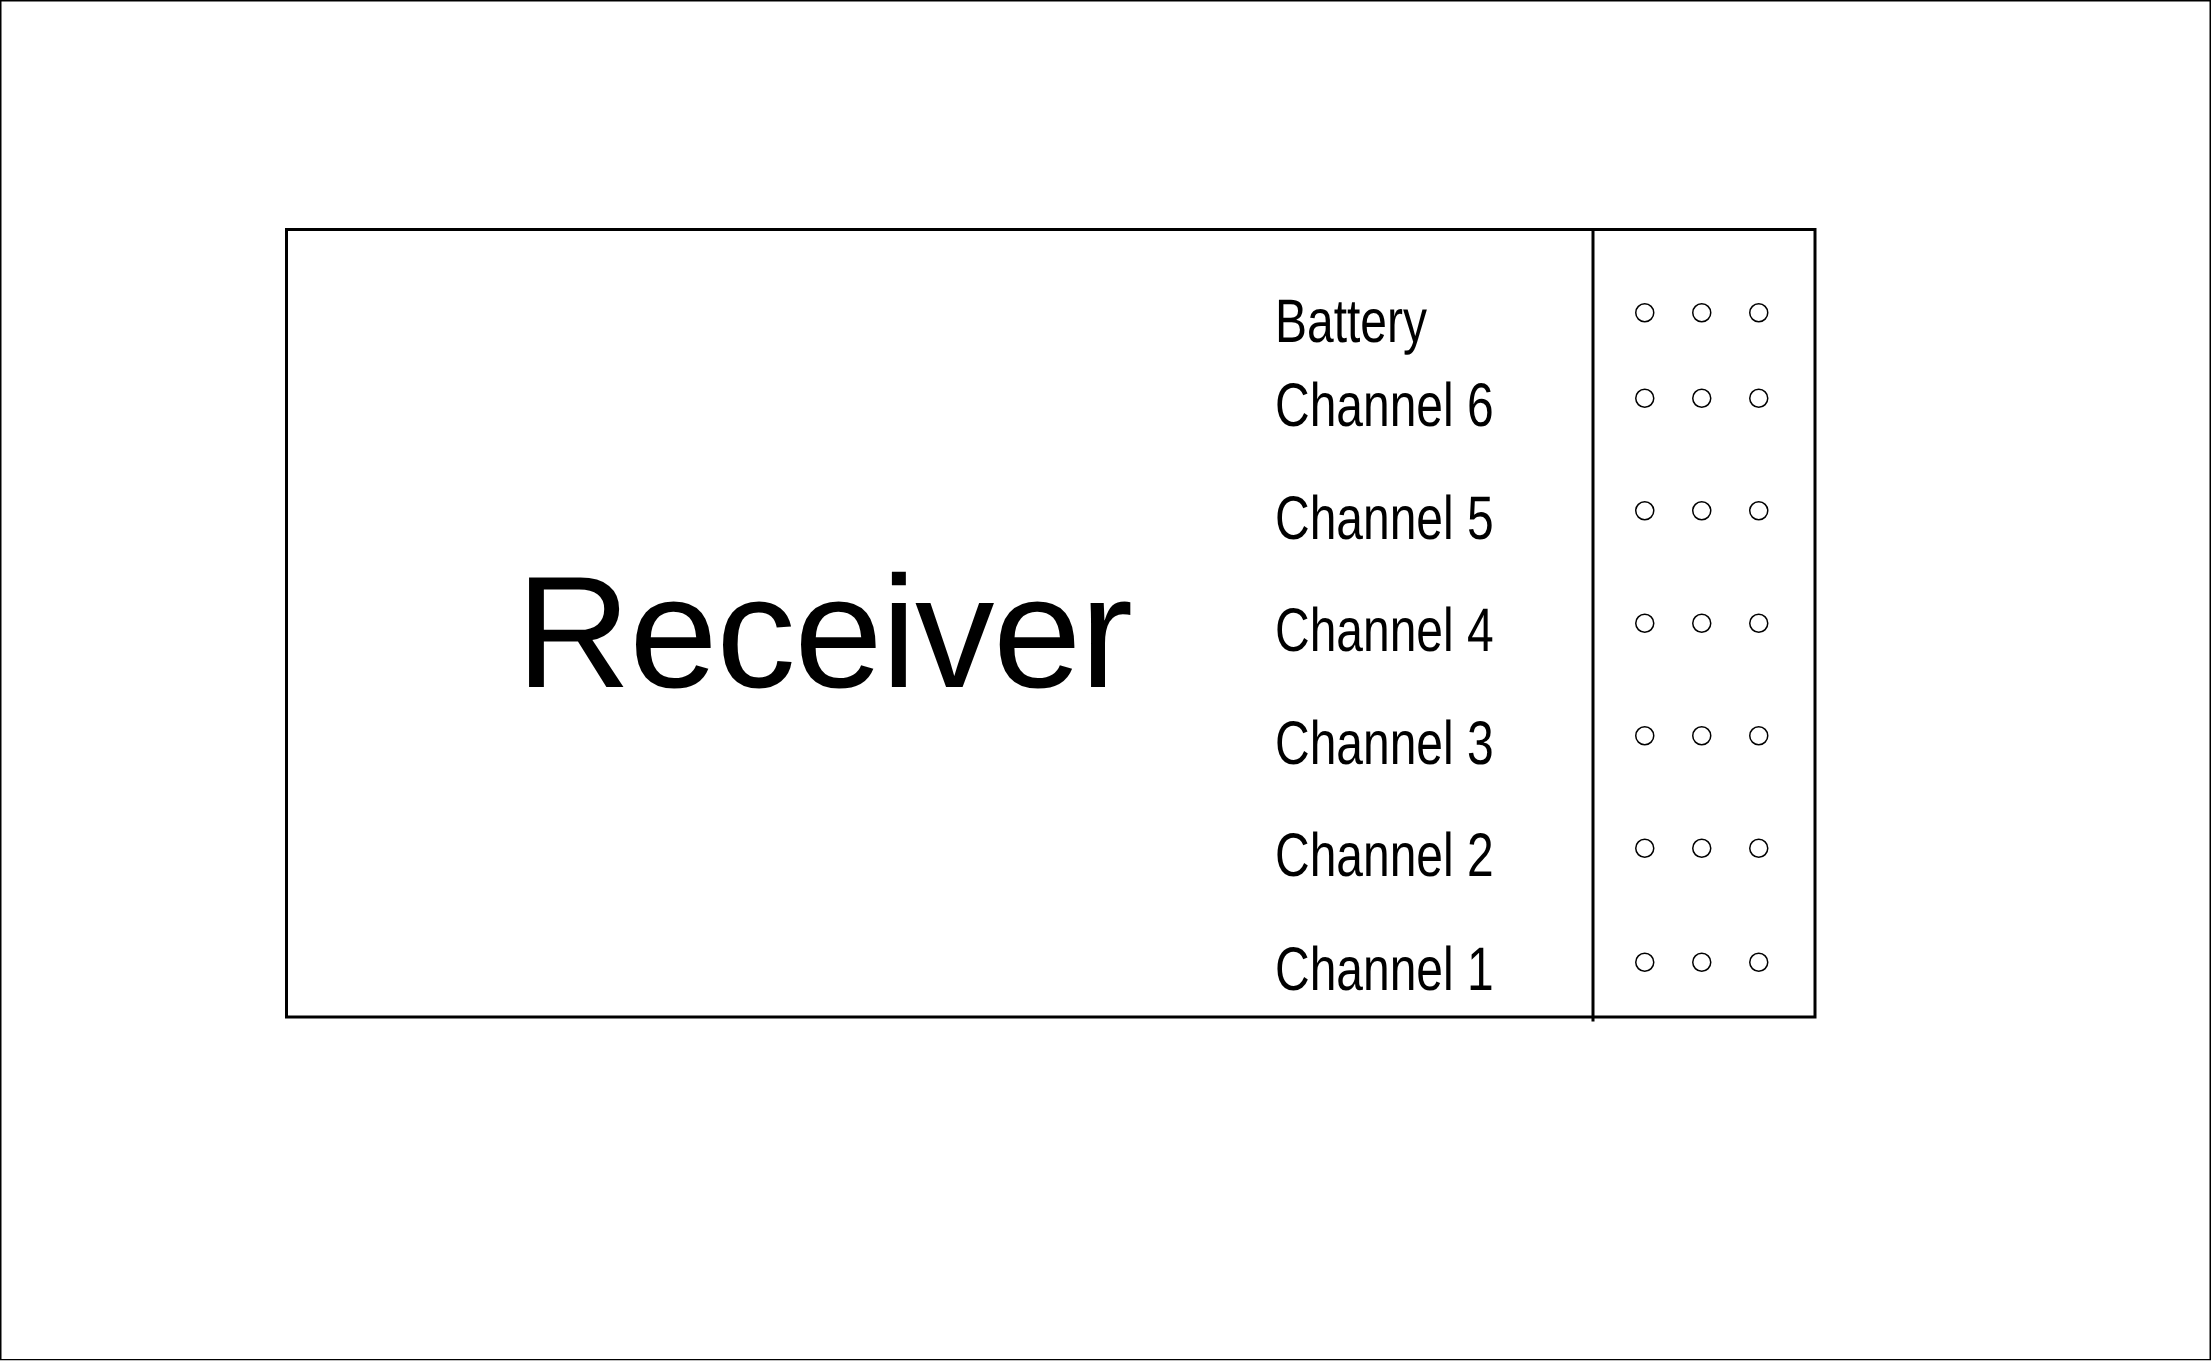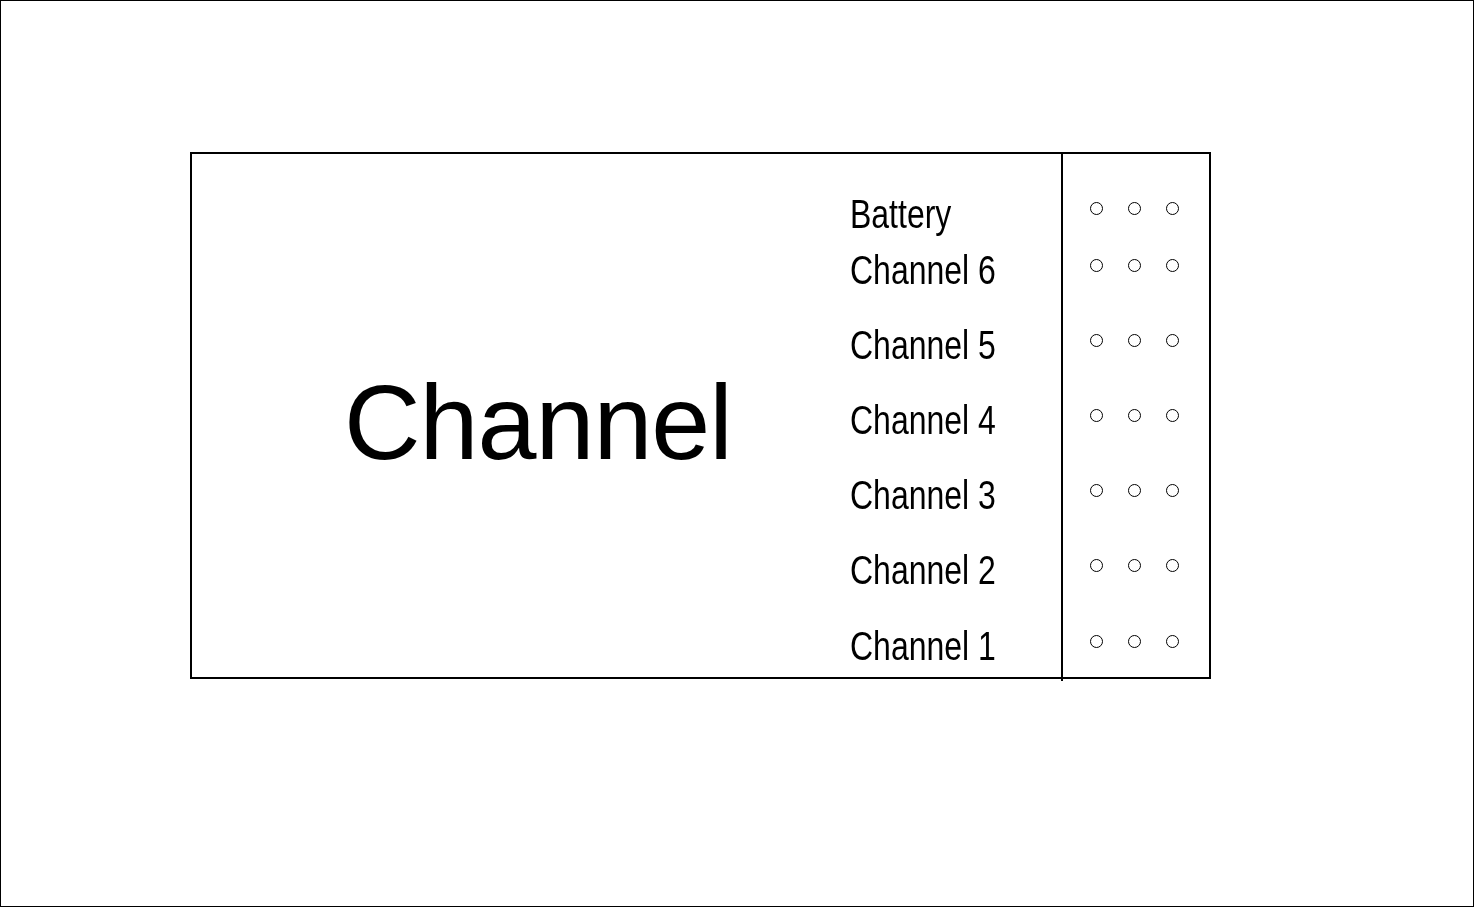--- a/index.html
+++ b/index.html
@@ -110,21 +110,21 @@
 </style>
 </head>
 <body>
 
 <div id="canvas">
 
   <div class="receiver-box">
     <div class="divider"></div>
   </div>
 
-  <div class="device-title">Channel</div>
+  <div class="device-title">Receiver</div>
 
   <div class="label-column">
       <div class="channel-label" style="top: 42px;">Battery</div>
       <div class="channel-label" style="top: 98px;">Channel 6</div>
       <div class="channel-label" style="top: 173px;">Channel 5</div>
       <div class="channel-label" style="top: 248px;">Channel 4</div>
       <div class="channel-label" style="top: 323px;">Channel 3</div>
       <div class="channel-label" style="top: 398px;">Channel 2</div>
       <div class="channel-label" style="top: 474px;">Channel 1</div>
     </div>

